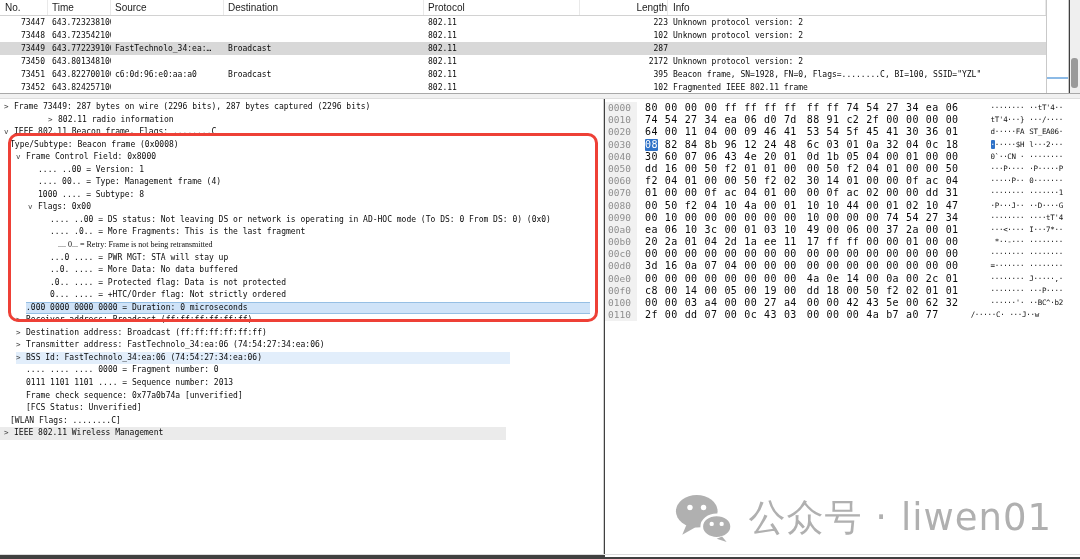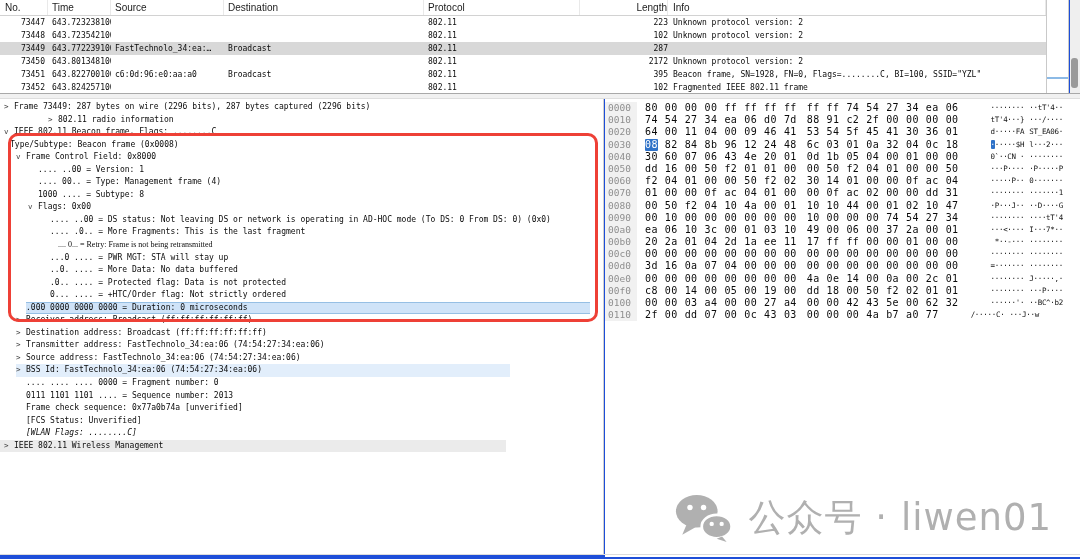--- a/index.html
+++ b/index.html
@@ -1,16 +1,16 @@
 <!DOCTYPE html>
 <html><head>
 <meta charset="utf-8">
 <style>
   html,body{margin:0;padding:0;background:#fff;}
-  .app{position:relative;width:1080px;height:559px;background:#1d4ed8;overflow:hidden;
+  .app{position:relative;width:1080px;height:559px;background:#404040;overflow:hidden;
        font-family:"DejaVu Sans Mono","Liberation Mono",monospace;color:#0a0a0a;}
   
   .plist{position:absolute;left:0;top:0;width:1046px;height:93px;background:#fff;}
   .phdr{display:flex;height:15px;line-height:15px;border-bottom:1px solid #d2d2d2;
         font-family:"Liberation Sans","DejaVu Sans",sans-serif;font-size:10px;color:#1c1c1c;}
   .phdr .pcell{border-right:1px solid #e9e9e9;}
   .prow{display:flex;height:13px;line-height:13px;font-size:8px;white-space:pre;}
   .prow.sel{background:#d8d8d8;}
   .pcell{overflow:hidden;white-space:pre;flex:none;}
   .pcell:nth-child(1){width:48px;text-align:right;padding-right:3px;box-sizing:border-box;}
@@ -110,27 +110,26 @@
           <div class="tline" style="padding-left: 40px;"><span class="arrow"></span><span class="txt">.... .0.. = More Fragments: This is the last fragment</span></div>
           <div class="tline" style="padding-left: 48px; font-family: Liberation Serif, serif;"><span class="arrow"></span><span class="txt">.... 0... = Retry: Frame is not being retransmitted</span></div>
           <div class="tline" style="padding-left: 40px;"><span class="arrow"></span><span class="txt">...0 .... = PWR MGT: STA will stay up</span></div>
           <div class="tline" style="padding-left: 40px;"><span class="arrow"></span><span class="txt">..0. .... = More Data: No data buffered</span></div>
           <div class="tline" style="padding-left: 40px;"><span class="arrow"></span><span class="txt">.0.. .... = Protected flag: Data is not protected</span></div>
           <div class="tline" style="padding-left: 40px;"><span class="arrow"></span><span class="txt">0... .... = +HTC/Order flag: Not strictly ordered</span></div>
           <div class="tline" style="padding-left: 16px;"><span class="bar bar-selected"></span><span class="arrow"></span><span class="txt">.000 0000 0000 0000 = Duration: 0 microseconds</span></div>
           <div class="tline" style="padding-left: 16px;"><span class="arrow">&gt;</span><span class="txt">Receiver address: Broadcast (ff:ff:ff:ff:ff:ff)</span></div>
           <div class="tline" style="padding-left: 16px;"><span class="arrow">&gt;</span><span class="txt">Destination address: Broadcast (ff:ff:ff:ff:ff:ff)</span></div>
           <div class="tline" style="padding-left: 16px;"><span class="arrow">&gt;</span><span class="txt">Transmitter address: FastTechnolo_34:ea:06 (74:54:27:34:ea:06)</span></div>
-          <div class="tline" style="padding-left: 16px;"><span class="arrow">&gt;</span><span class="txt">Source address: FastTechnolo_34:ea:06 (74:54:27:34:ea:06)</span></div>
           <div class="tline" style="padding-left: 16px;"><span class="bar bar-related"></span><span class="arrow">&gt;</span><span class="txt">BSS Id: FastTechnolo_34:ea:06 (74:54:27:34:ea:06)</span></div>
           <div class="tline" style="padding-left: 16px;"><span class="arrow"></span><span class="txt">.... .... .... 0000 = Fragment number: 0</span></div>
           <div class="tline" style="padding-left: 16px;"><span class="arrow"></span><span class="txt">0111 1101 1101 .... = Sequence number: 2013</span></div>
           <div class="tline" style="padding-left: 16px;"><span class="arrow"></span><span class="txt">Frame check sequence: 0x77a0b74a [unverified]</span></div>
           <div class="tline" style="padding-left: 16px;"><span class="arrow"></span><span class="txt">[FCS Status: Unverified]</span></div>
-          <div class="tline" style="padding-left: 16px; font-style: italic;"><span class="arrow"></span><span class="txt">[WLAN Flags: ........C]</span></div>
+          <div class="tline" style="padding-left: 0;"><span class="arrow"></span><span class="txt">[WLAN Flags: ........C]</span></div>
           <div class="tline" style="padding-left: 4px;"><span class="bar bar-hover"></span><span class="arrow">&gt;</span><span class="txt">IEEE 802.11 Wireless Management</span></div>
         </div>
       <div class="redbox"></div>
     </div>
     <div class="hexpane">
       <div id="hexrows">
           <div class="hexrow"><span class="off">0000</span><span class="hhalf"><span class="hbyte">80</span><span class="hbyte">00</span><span class="hbyte">00</span><span class="hbyte">00</span><span class="hbyte">ff</span><span class="hbyte">ff</span><span class="hbyte">ff</span><span class="hbyte">ff</span></span><span class="hhalf"><span class="hbyte">ff</span><span class="hbyte">ff</span><span class="hbyte">74</span><span class="hbyte">54</span><span class="hbyte">27</span><span class="hbyte">34</span><span class="hbyte">ea</span><span class="hbyte">06</span></span><span class="ahalf">········</span><span class="ahalf second">··tT'4··</span></div>
           <div class="hexrow"><span class="off">0010</span><span class="hhalf"><span class="hbyte">74</span><span class="hbyte">54</span><span class="hbyte">27</span><span class="hbyte">34</span><span class="hbyte">ea</span><span class="hbyte">06</span><span class="hbyte">d0</span><span class="hbyte">7d</span></span><span class="hhalf"><span class="hbyte">88</span><span class="hbyte">91</span><span class="hbyte">c2</span><span class="hbyte">2f</span><span class="hbyte">00</span><span class="hbyte">00</span><span class="hbyte">00</span><span class="hbyte">00</span></span><span class="ahalf">tT'4···}</span><span class="ahalf second">···/····</span></div>
           <div class="hexrow"><span class="off">0020</span><span class="hhalf"><span class="hbyte">64</span><span class="hbyte">00</span><span class="hbyte">11</span><span class="hbyte">04</span><span class="hbyte">00</span><span class="hbyte">09</span><span class="hbyte">46</span><span class="hbyte">41</span></span><span class="hhalf"><span class="hbyte">53</span><span class="hbyte">54</span><span class="hbyte">5f</span><span class="hbyte">45</span><span class="hbyte">41</span><span class="hbyte">30</span><span class="hbyte">36</span><span class="hbyte">01</span></span><span class="ahalf">d·····FA</span><span class="ahalf second">ST_EA06·</span></div>
           <div class="hexrow"><span class="off">0030</span><span class="hhalf"><span class="hbyte sel">08</span><span class="hbyte">82</span><span class="hbyte">84</span><span class="hbyte">8b</span><span class="hbyte">96</span><span class="hbyte">12</span><span class="hbyte">24</span><span class="hbyte">48</span></span><span class="hhalf"><span class="hbyte">6c</span><span class="hbyte">03</span><span class="hbyte">01</span><span class="hbyte">0a</span><span class="hbyte">32</span><span class="hbyte">04</span><span class="hbyte">0c</span><span class="hbyte">18</span></span><span class="ahalf"><span class="achar sel">·</span><span class="achar">·</span><span class="achar">·</span><span class="achar">·</span><span class="achar">·</span><span class="achar">·</span><span class="achar">$</span><span class="achar">H</span></span><span class="ahalf second">l···2···</span></div>

